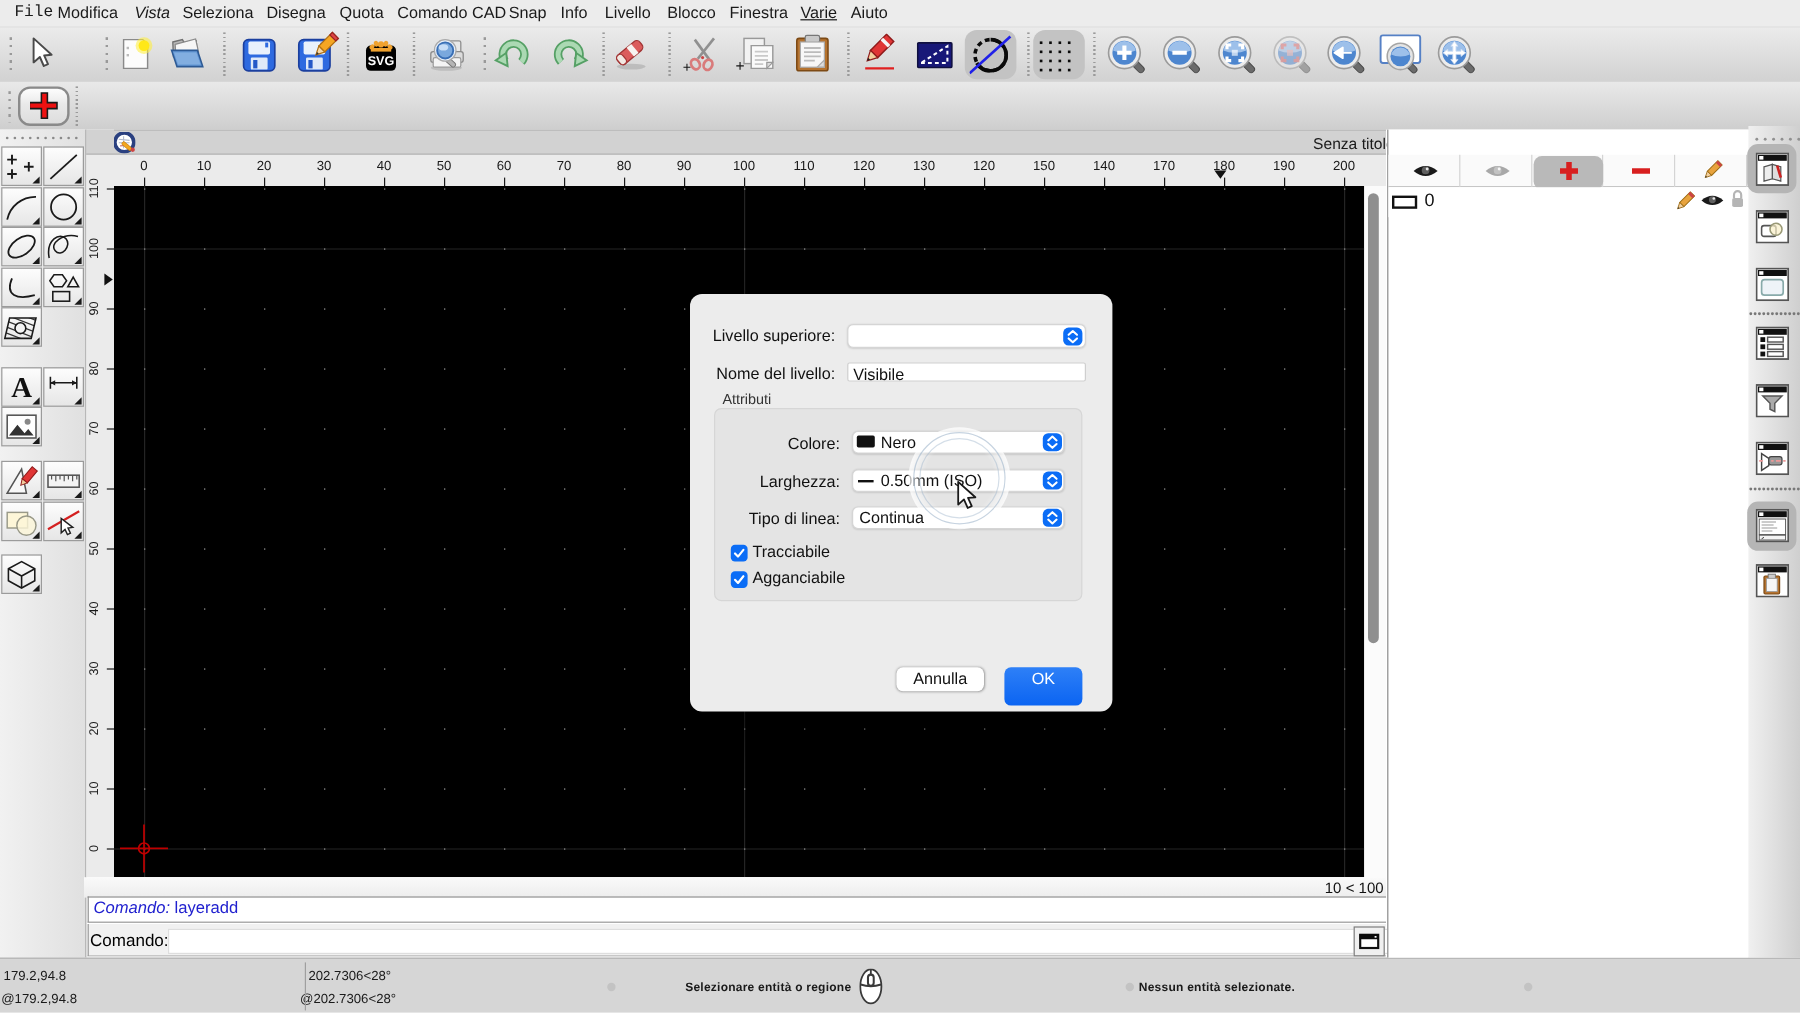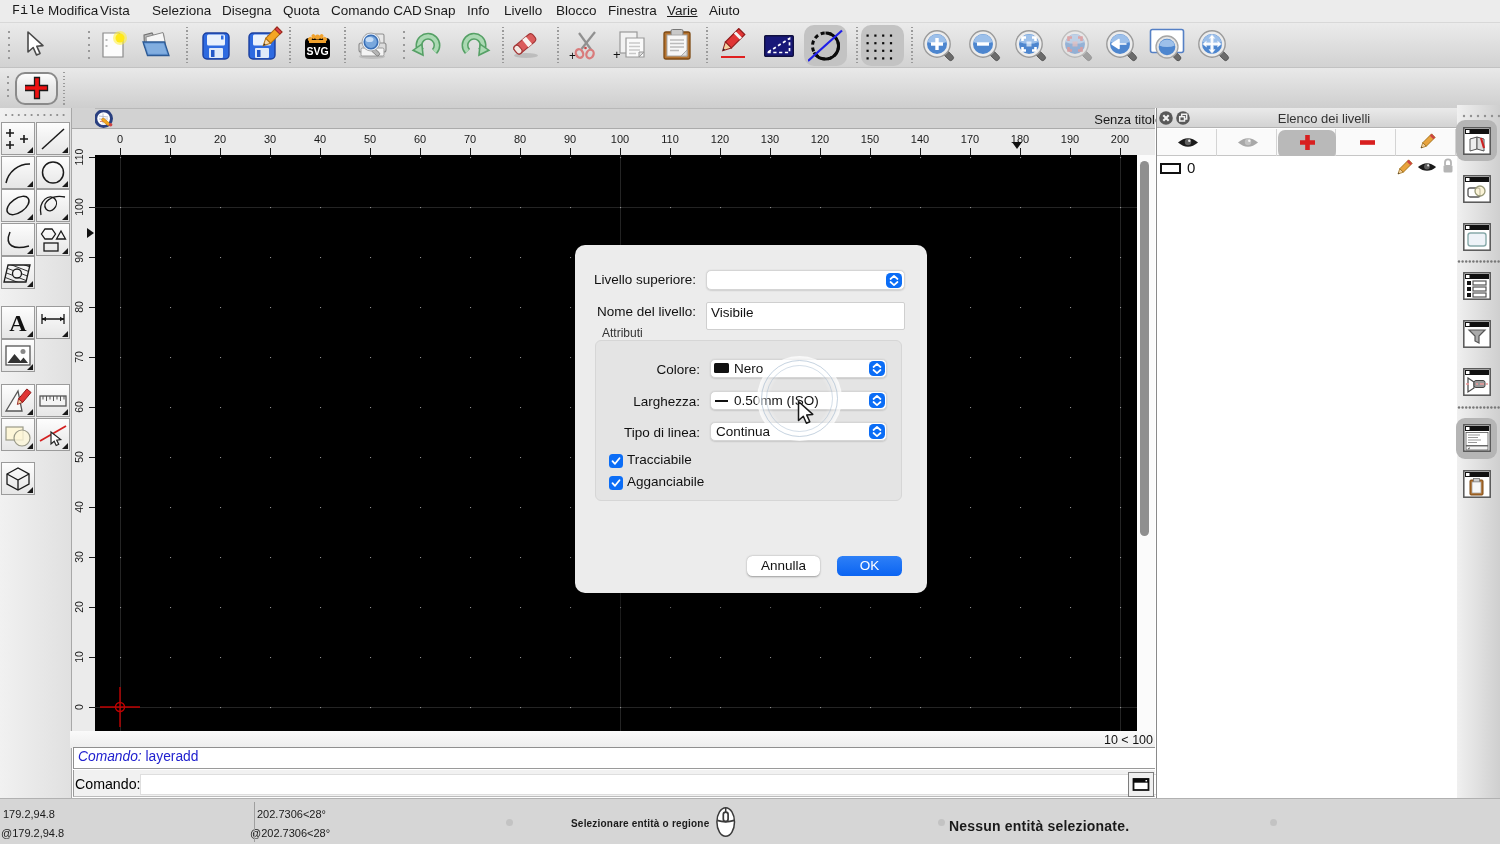--- a/index.html
+++ b/index.html
@@ -33,21 +33,21 @@
 #dialog .combo { position:absolute; background:#fff; border:1px solid #d5d5d5; border-radius:5px; box-shadow:0 0.5px 1.5px rgba(0,0,0,.12); }
 #dialog .stp { position:absolute; width:16px; height:15px; background:#0b6df6; border-radius:4.5px; }
 #dialog .cb { position:absolute; width:14px; height:14px; background:#0b6df6; border-radius:3.5px; }
 </style>
 </head>
 <body>
 
 <div id="menubar" class="abs">
 <span style="left:12px;font-family:Liberation Mono, monospace;">File</span>
 <span style="left:48px;">Modifica</span>
-<span style="left:100px;">Vista</span>
+<span style="left:112px;font-style:italic;">Vista</span>
 <span style="left:152px;">Seleziona</span>
 <span style="left:222px;">Disegna</span>
 <span style="left:283px;">Quota</span>
 <span style="left:331px;">Comando CAD</span>
 <span style="left:424px;">Snap</span>
 <span style="left:467px;">Info</span>
 <span style="left:504px;">Livello</span>
 <span style="left:556px;">Blocco</span>
 <span style="left:608px;">Finestra</span>
 <span style="left:667px;text-decoration:underline;">Varie</span>
@@ -804,46 +804,34 @@
         <rect x="16.5" y="7" width="1.6" height="1.4" fill="#fff"></rect>
       </svg></div>
   </div>
 
 <div id="statusbar" class="abs">
 <span class="s" style="left:3px;top:9px;">179.2,94.8</span>
 <span class="s" style="left:1px;top:28px;">@179.2,94.8</span>
 <span class="s" style="left:257px;top:9px;">202.7306&lt;28°</span>
 <span class="s" style="left:250px;top:28px;">@202.7306&lt;28°</span>
 <span class="s" style="left:571px;top:18.5px;font-weight:600;font-size:10px;letter-spacing:0.2px;">Selezionare entità o regione</span>
-<span class="s" style="left:949px;top:18.5px;font-weight:600;font-size:14px;letter-spacing:0.2px;">Nessun entità selezionate.</span>
+<span class="s" style="left:949px;top:18.5px;font-weight:600;font-size:10px;letter-spacing:0.2px;">Nessun entità selezionate.</span>
 <div class="s" style="left:254px;top:3px;width:1px;height:40px;background:#9f9f9f;"></div>
 <div class="s" style="left:506px;top:20px;width:7px;height:7px;border-radius:50%;background:#c3c3c3;"></div>
 <div class="s" style="left:938px;top:20px;width:7px;height:7px;border-radius:50%;background:#c3c3c3;"></div>
 <div class="s" style="left:1270px;top:20px;width:7px;height:7px;border-radius:50%;background:#c3c3c3;"></div>
 <svg class="s" style="left:716px;top:8px;" width="20" height="31" viewBox="0 0 20 31">
 <ellipse cx="9.7" cy="15" rx="8.8" ry="14.2" fill="#fff" stroke="#3a3a3a" stroke-width="1.5"></ellipse>
 <path d="M1.2,13.4 Q9.7,16.2 18.2,13.4" stroke="#3a3a3a" stroke-width="1.7" fill="none"></path>
 <path d="M9.7,0.8 v5.5" stroke="#3a3a3a" stroke-width="1.5"></path>
 <rect x="7.3" y="5.2" width="4.8" height="9.2" rx="2.4" fill="#fff" stroke="#3a3a3a" stroke-width="1.7"></rect>
     </svg>
 </div>
 
 <div id="panel" class="abs">
-<div style="position:absolute;left:0;top:0;width:300px;height:20px;background:linear-gradient(#eaeaea,#d3d3d3);border-bottom:1px solid #b4b4b4;">
-<div style="position:absolute;left:52px;top:3px;width:230px;text-align:center;font-size:13px;color:#333;">Elenco dei livelli</div>
-<svg style="position:absolute;left:2px;top:3px;" width="40" height="14" viewBox="0 0 40 14">
-<circle cx="7" cy="7" r="6.8" fill="#595959"></circle>
-        <path d="M4.3,4.3 l5.4,5.4 M9.7,4.3 l-5.4,5.4" stroke="#f2f2f2" stroke-width="2.1"></path>
-<circle cx="24" cy="7" r="6.8" fill="#595959"></circle>
-        <g fill="none" stroke="#f2f2f2" stroke-width="1.5">
-          <rect x="20.7" y="5.7" width="4.8" height="4.3"></rect>
-          <path d="M22.7,5.7 v-2.4 h5 v4.6 h-2.2"></path>
-        </g>
-      </svg>
-</div>
 <div style="position:absolute;left:0;top:21px;width:300px;height:27px;background:#fafafa;border-bottom:1px solid #c6c6c6;">
 <div style="position:absolute;left:0.0px;top:0;width:59.8px;height:27px;border-right:1px solid #d4d4d4;"></div>
 <div style="position:absolute;left:59.8px;top:0;width:59.8px;height:27px;border-right:1px solid #d4d4d4;"></div>
 <div style="position:absolute;left:119.6px;top:0;width:59.8px;height:27px;border-right:1px solid #d4d4d4;"></div>
 <div style="position:absolute;left:179.4px;top:0;width:59.8px;height:27px;border-right:1px solid #d4d4d4;"></div>
 <div style="position:absolute;left:239.2px;top:0;width:59.8px;height:27px;border-right:1px solid #d4d4d4;"></div>
 <div style="position:absolute;left:120.6px;top:1px;width:58.8px;height:28px;background:#b9b9b9;border-radius:7px;"></div>
 <svg style="position:absolute;left:20px;top:6px;" width="22" height="15" viewBox="0 0 22 15">
         <path d="M1,7.5 Q11,-1 21,7.5 Q11,16 1,7.5 Z" fill="#1a1a1a"></path>
         <circle cx="11" cy="7" r="3.2" fill="#fff" opacity="0.3"></circle>
@@ -1014,21 +1002,21 @@
     <circle cx="34.4" cy="1.5" r="1.2" fill="#777"></circle>
     <circle cx="38.0" cy="1.5" r="1.2" fill="#777"></circle>
     <circle cx="41.6" cy="1.5" r="1.2" fill="#777"></circle>
   </svg>
 
 <div id="dialog" class="abs">
 <div class="lab" style="right:231px;top:27px;">Livello superiore:</div>
 <div class="combo" style="left:131px;top:25px;width:199px;height:20px;"></div>
 <div class="stp" style="left:311px;top:27.5px;"></div>
 <div class="lab" style="right:231px;top:59px;">Nome del livello:</div>
-<div class="abs" style="left:131px;top:57px;width:199px;height:28px;background:#fff;border:1px solid #cfcfcf;border-radius:2px;">
+<div class="abs" style="left:131px;top:57px;width:199px;height:16px;background:#fff;border:1px solid #cfcfcf;border-radius:2px;">
       <span style="position:absolute;left:4px;top:2px;">Visibile</span>
     </div>
 <div class="abs" style="left:27px;top:81px;font-size:12px;color:#333;">Attributi</div>
 <div class="abs" style="left:20px;top:95px;width:307px;height:161px;background:#e4e4e4;border:1px solid #d6d6d6;border-radius:6px;"></div>
 <div class="lab" style="right:227px;top:117px;">Colore:</div>
 <div class="combo" style="left:135px;top:114px;width:177px;height:19px;"></div>
 <div class="stp" style="left:294px;top:116px;"></div>
 <div class="lab" style="right:227px;top:149px;">Larghezza:</div>
 <div class="combo" style="left:135px;top:146px;width:177px;height:19px;"></div>
 <div class="stp" style="left:294px;top:148px;"></div>
@@ -1044,21 +1032,21 @@
 <svg class="abs" style="left:34px;top:209px;" width="14" height="14" viewBox="0 0 14 14">
       <path d="M3.5,7.2 L6,9.8 L10.5,4.2" stroke="#fff" stroke-width="1.8" fill="none" stroke-linecap="round" stroke-linejoin="round"></path>
     </svg>
 <div class="abs" style="left:52px;top:207px;">Tracciabile</div>
 <div class="cb" style="left:34px;top:231px;"></div>
 <svg class="abs" style="left:34px;top:231px;" width="14" height="14" viewBox="0 0 14 14">
       <path d="M3.5,7.2 L6,9.8 L10.5,4.2" stroke="#fff" stroke-width="1.8" fill="none" stroke-linecap="round" stroke-linejoin="round"></path>
     </svg>
 <div class="abs" style="left:52px;top:229px;">Agganciabile</div>
 <div class="abs" style="left:172px;top:311px;width:73px;height:20px;background:#fff;border-radius:5.5px;box-shadow:0 0.5px 2px rgba(0,0,0,.35);text-align:center;line-height:20px;">Annulla</div>
-<div class="abs" style="left:262px;top:311px;width:65px;height:20px;background:linear-gradient(#2e80f7,#0b64f2);border-radius:5.5px;text-align:center;line-height:20px;color:#fff;">OK</div>
+<div class="abs" style="left:262px;top:311px;width:65px;height:32px;background:linear-gradient(#2e80f7,#0b64f2);border-radius:5.5px;text-align:center;line-height:20px;color:#fff;">OK</div>
 </div>
 <svg class="abs" style="left:886px;top:272.5px;" width="16" height="15" viewBox="0 0 16 15">
     <path d="M4.5,6 L8,2.8 L11.5,6" stroke="#fff" stroke-width="1.7" fill="none" stroke-linecap="round" stroke-linejoin="round"></path>
     <path d="M4.5,9 L8,12.2 L11.5,9" stroke="#fff" stroke-width="1.7" fill="none" stroke-linecap="round" stroke-linejoin="round"></path>
   </svg>
 <svg class="abs" style="left:869px;top:361px;" width="16" height="15" viewBox="0 0 16 15">
     <path d="M4.5,6 L8,2.8 L11.5,6" stroke="#fff" stroke-width="1.7" fill="none" stroke-linecap="round" stroke-linejoin="round"></path>
     <path d="M4.5,9 L8,12.2 L11.5,9" stroke="#fff" stroke-width="1.7" fill="none" stroke-linecap="round" stroke-linejoin="round"></path>
   </svg>
 <svg class="abs" style="left:869px;top:393px;" width="16" height="15" viewBox="0 0 16 15">

